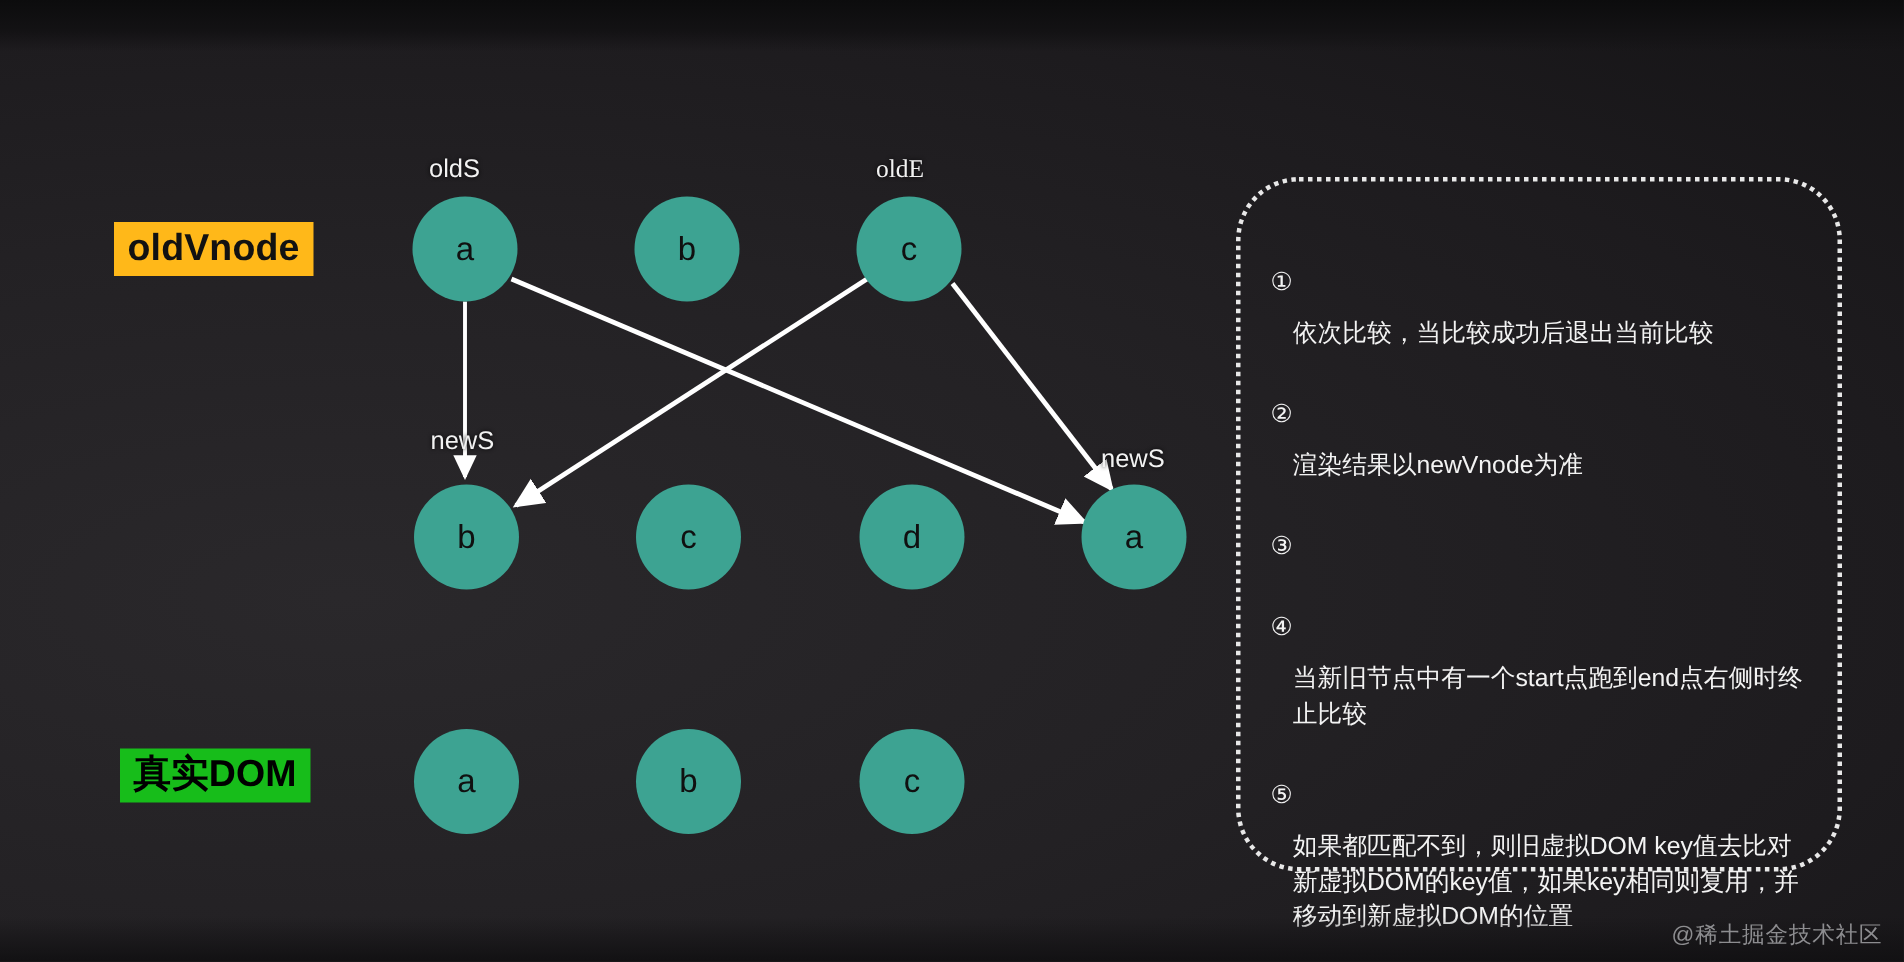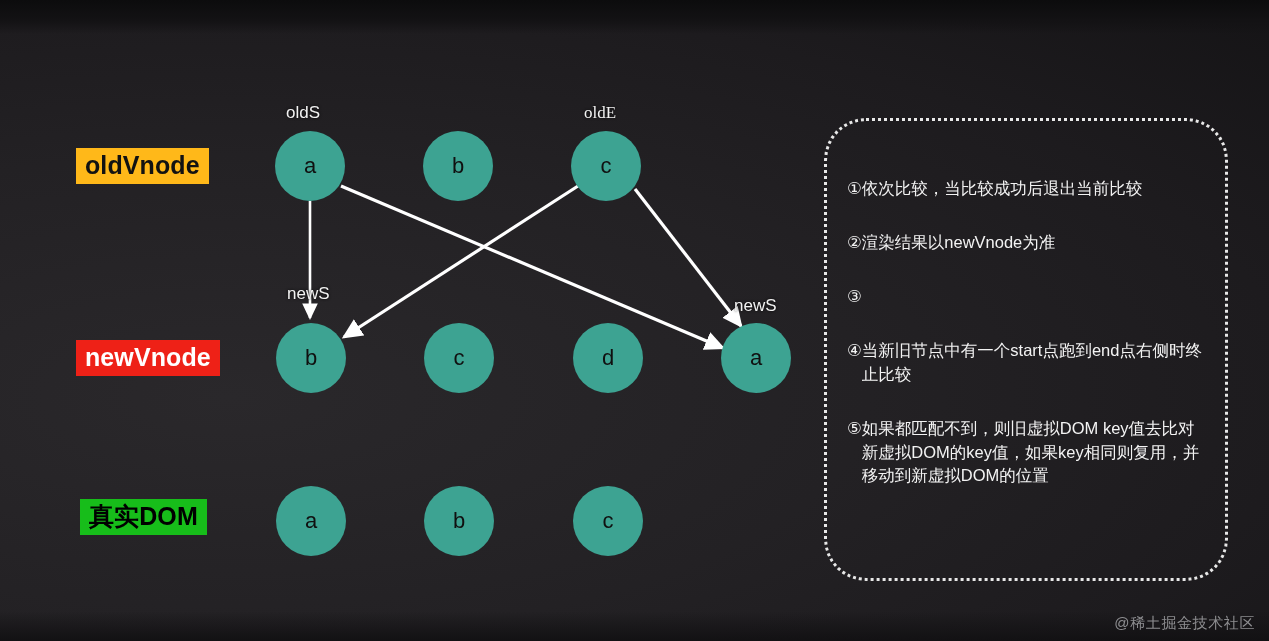--- a/index.html
+++ b/index.html
@@ -60,21 +60,21 @@
     box-sizing:border-box;
     padding:56px 14px 20px 20px;
   }
   .note{
     color:#f3f3f3;font-size:16.5px;line-height:1.45;
     margin-bottom:30px;
     display:flex;align-items:flex-start;
     font-family:"Liberation Sans","DejaVu Sans",sans-serif;
   }
   .note .marker{flex:0 0 auto;}
-  .note .txt{padding-left:0;}
+  .note .txt{padding-left:0;margin-top:34px;}
   .note.multi .txt{text-indent:0;}
 
   #watermark{
     position:absolute;right:14px;bottom:8px;
     color:#8d8d90;font-size:15px;letter-spacing:.6px;
     z-index:5;
     margin-top:41px;
   }
 </style>
 </head>
@@ -100,21 +100,20 @@
 
   <div class="row-label yellow" style="left:76px;top:148px;">oldVnode</div>
 
   <div class="ptr-label" style="left:286px;top:103px;">oldS</div>
   <div class="ptr-label" style="left:584px;top:103px;font-family:Liberation Serif, serif;">oldE</div>
 
   <div class="node" style="left:275px;top:131px;">a</div>
   <div class="node" style="left:423px;top:131px;">b</div>
   <div class="node" style="left:571px;top:131px;">c</div>
 
-  <div class="row-label red" style="left:76px;top:340px;">newVnode</div>
 
   <div class="ptr-label" style="left:287px;top:284px;">newS</div>
   <div class="ptr-label" style="left:734px;top:296px;">newS</div>
 
   <div class="node" style="left:276px;top:323px;">b</div>
   <div class="node" style="left:424px;top:323px;">c</div>
   <div class="node" style="left:573px;top:323px;">d</div>
   <div class="node" style="left:721px;top:323px;">a</div>
 
   <div class="row-label green" style="left:80px;top:499px;">真实DOM</div>

